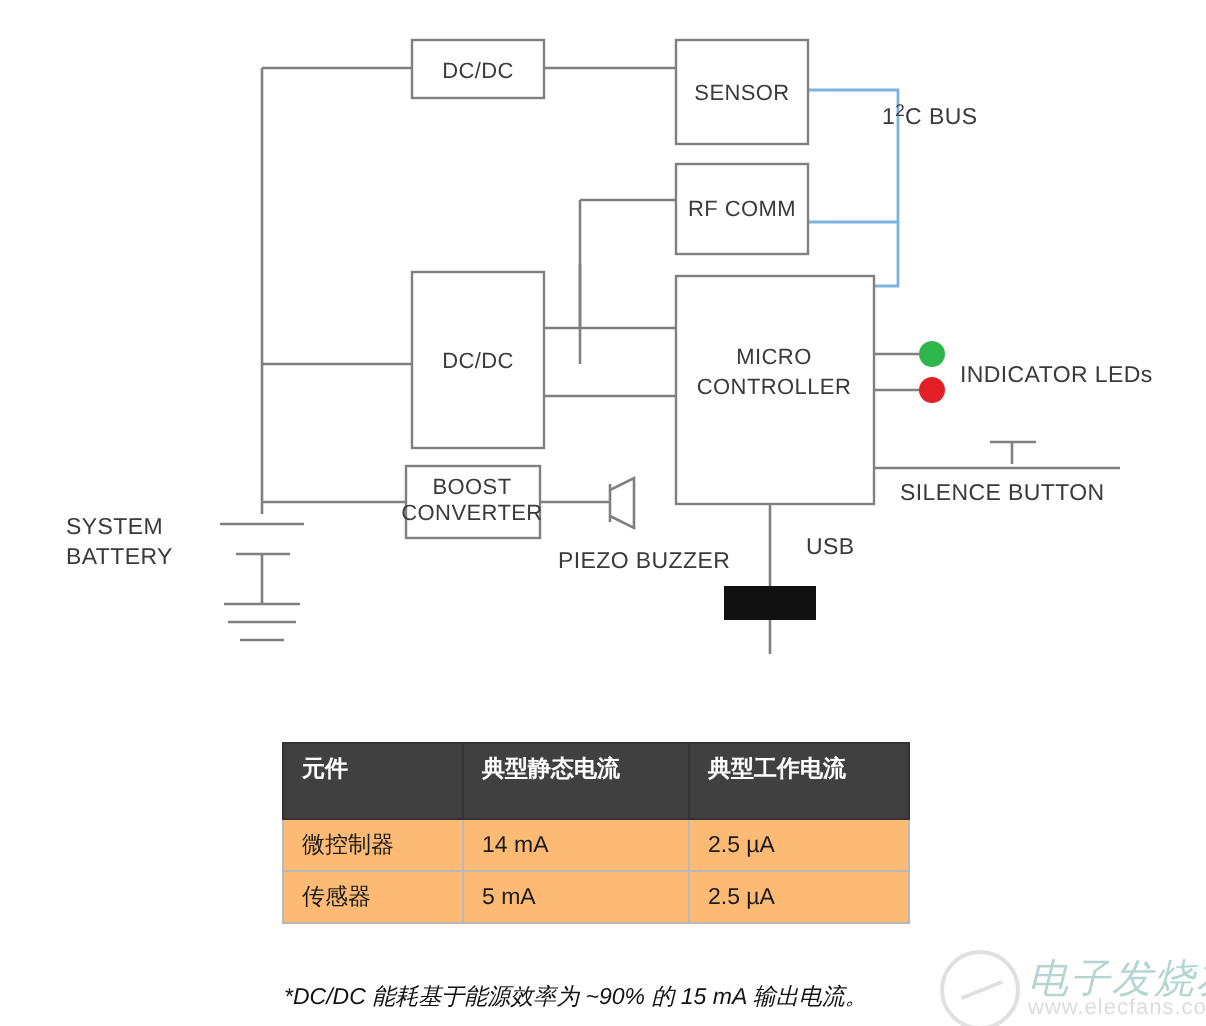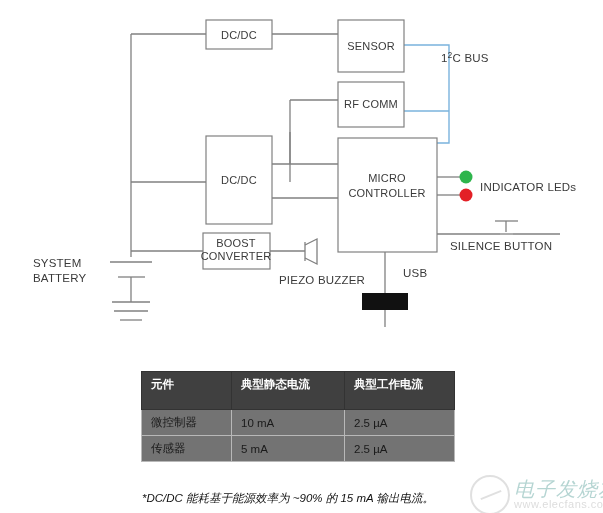--- a/index.html
+++ b/index.html
@@ -77,21 +77,21 @@
     text-align: left;
     padding: 5px 8px 17px 9px;
     border: 1px solid #333333;
     white-space: nowrap;
     font-size: 11.5px;
   }
   #spec-table td {
     border: 1px solid #b8b8b8;
     padding: 5px 8px 5px 9px;
     white-space: nowrap;
-    background: #737373;
+    background: #fdba74;
   }
   #spec-table td.col0 { width: 72px; }
   #spec-table td.col1 { width: 95px; }
   #spec-table td.col2 { width: 92px; }
   
   #footnote {
     position: absolute;
     left: 142px;
     top: 479px;
     font-family: "Liberation Sans", sans-serif;
@@ -244,21 +244,21 @@
     <thead>
       <tr>
         <th>元件</th>
         <th>典型静态电流</th>
         <th>典型工作电流</th>
       </tr>
     </thead>
     <tbody>
       <tr>
         <td class="col0">微控制器</td>
-        <td class="col1">10 mA</td>
+        <td class="col1">14 mA</td>
         <td class="col2">2.5 µA</td>
       </tr>
       <tr>
         <td class="col0">传感器</td>
         <td class="col1">5 mA</td>
         <td class="col2">2.5 µA</td>
       </tr>
     </tbody>
   </table>
 

